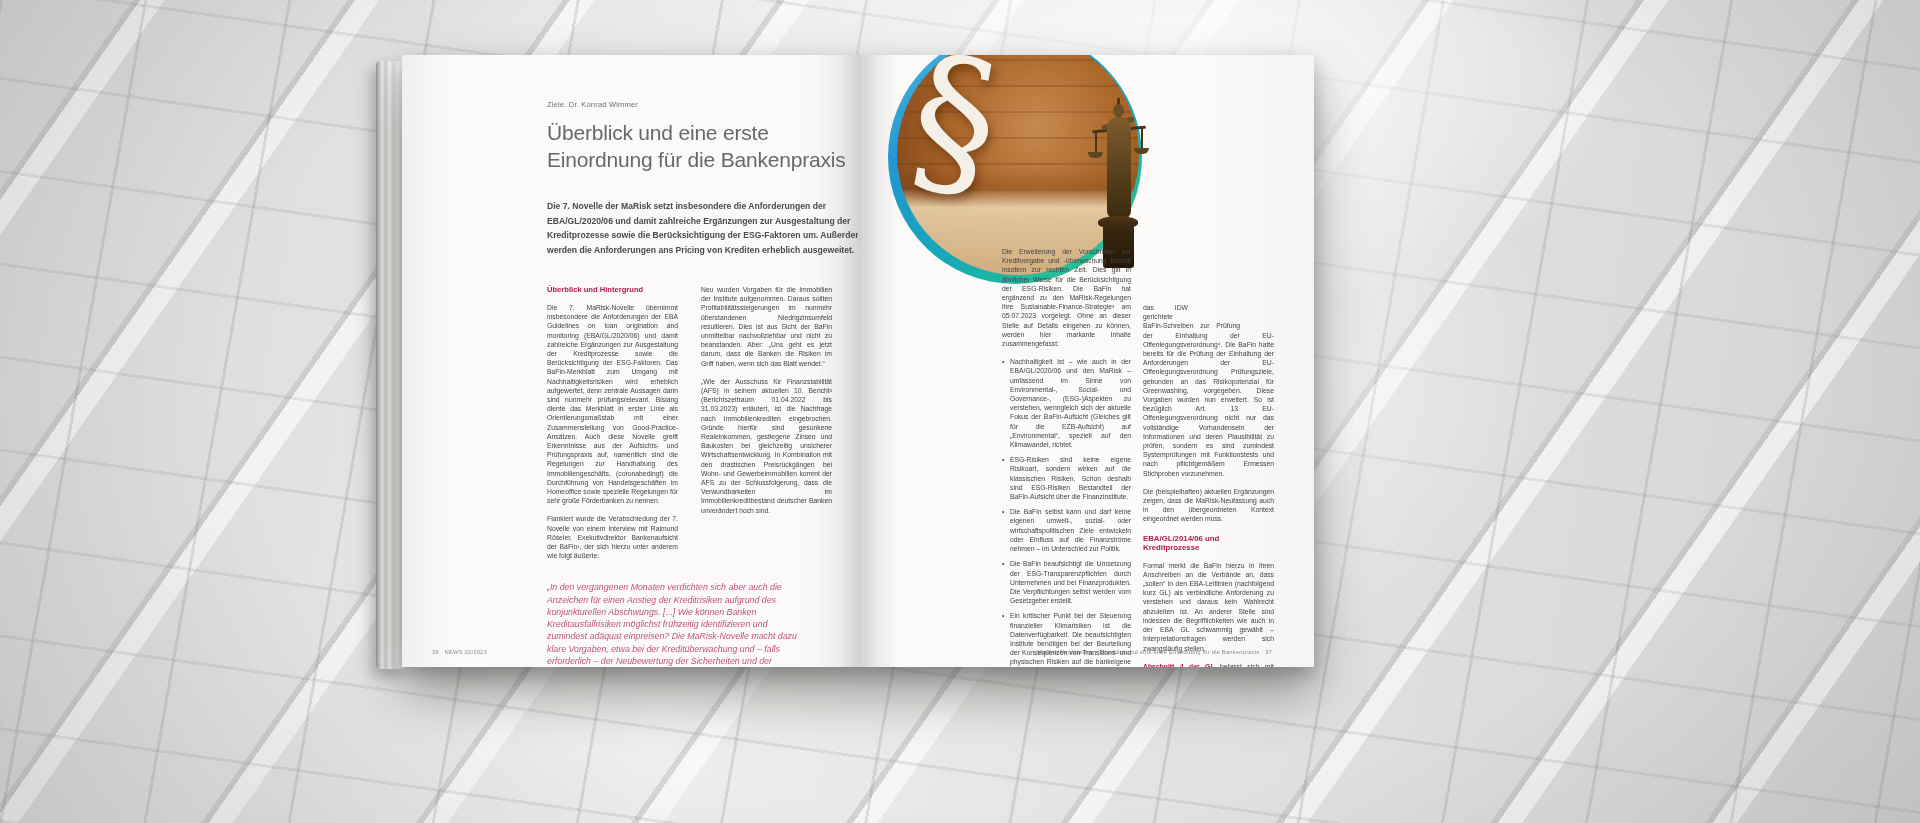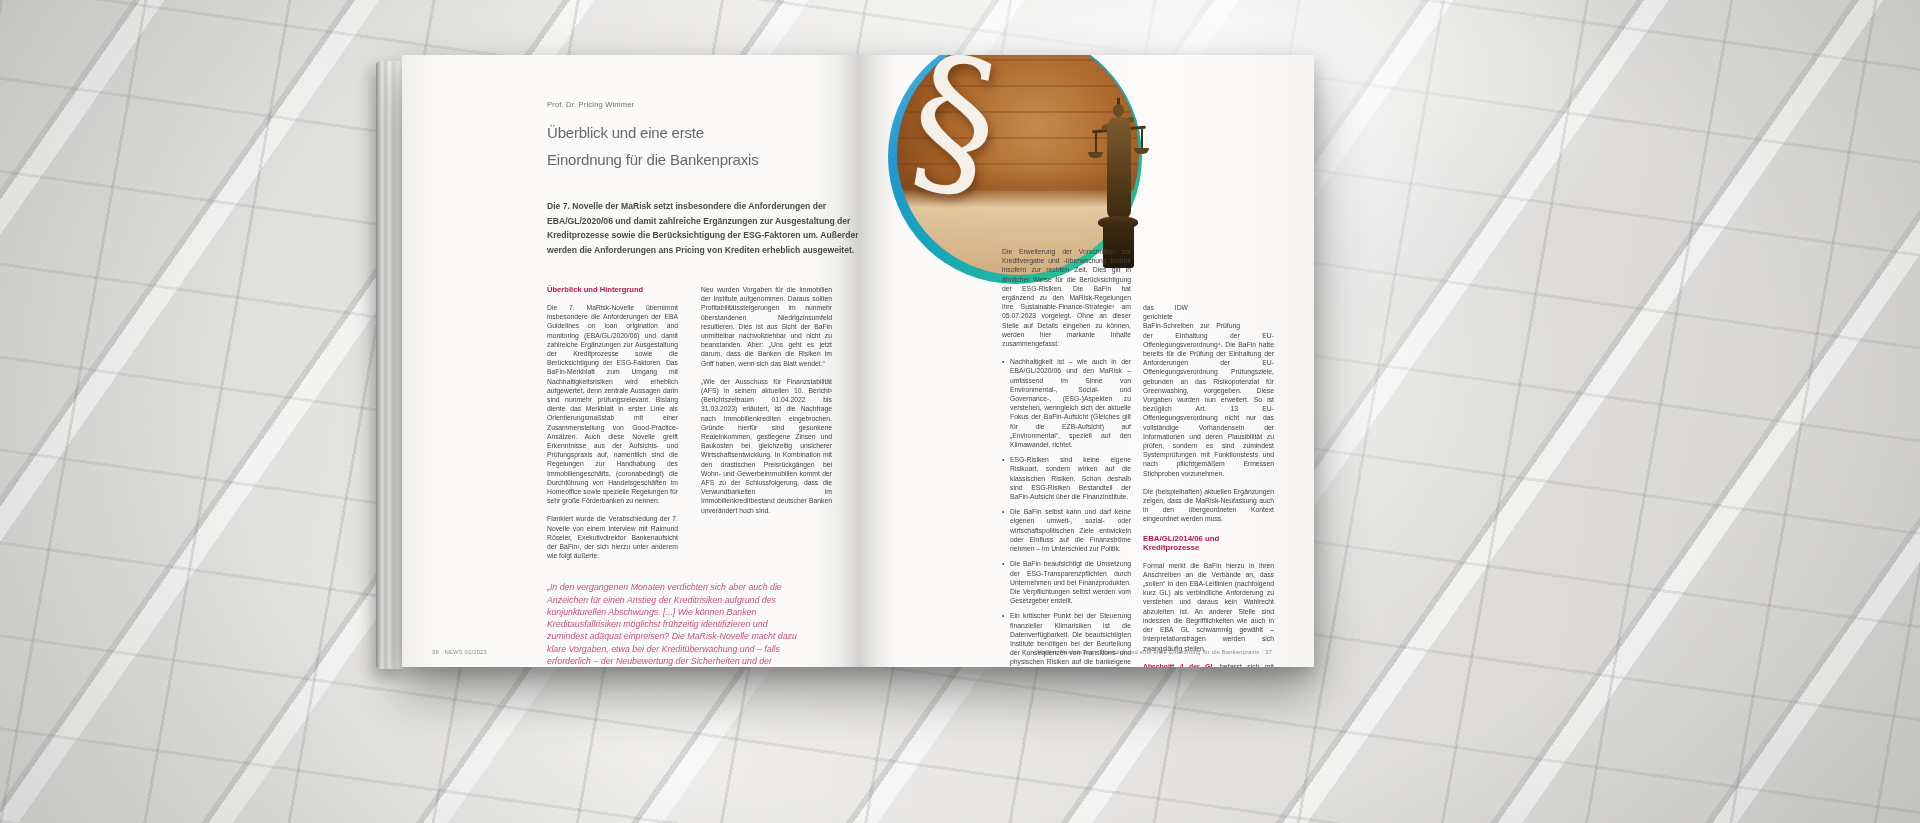--- a/index.html
+++ b/index.html
@@ -46,21 +46,21 @@
   .page-right { border-radius:0 2px 2px 0; background:linear-gradient(90deg,#efeeec 0%,#fbfaf8 9%,#fcfbf9 70%,#f5f4f2 100%); }
   .gutter {
     position:absolute; left:416px; top:0; bottom:0; width:80px; pointer-events:none;
     background:linear-gradient(90deg, rgba(80,80,78,0) 0%, rgba(80,80,78,0.05) 25%, rgba(58,58,56,0.17) 50%, rgba(80,80,78,0.05) 75%, rgba(80,80,78,0) 100%);
   }
 
   
   .lp { position:absolute; left:145px; top:45px; width:285px; }
   .author { font-size:7.5px; color:#6f6f6d; letter-spacing:0.2px; margin:0 0 10px; }
   .title { font-size:26px; line-height:28px; font-weight:bold; color:#b0194e; margin:0 0 4px; letter-spacing:-0.3px; }
-  .subtitle { font-size:15px; line-height:27px; color:#68686a; letter-spacing:-0.2px; white-space:nowrap; font-weight:normal; margin:0; }
+  .subtitle { font-size:21px; line-height:27px; color:#68686a; letter-spacing:-0.2px; white-space:nowrap; font-weight:normal; margin:0; }
   .lead { width:333px; margin:26px 0 0; font-size:8.6px; line-height:14.5px; font-weight:bold; color:#4a4a48; }
   .cols { display:flex; gap:23px; margin-top:28px; }
   .col { width:131px; }
   .redhead { font-size:7.6px; font-weight:bold; color:#b0194e; margin:0 0 9px; }
   .body {
     font-size:6.8px; line-height:9.2px; color:#434345; margin:0 0 9px;
     text-align:justify; hyphens:auto; -webkit-hyphens:auto;
   }
   .quote { width:256px; margin:12px 0 0; font-style:italic; font-size:8.8px; line-height:12.2px; color:#c1537a; }
   .footer { position:absolute; bottom:12px; font-size:5.8px; color:#8a8a88; letter-spacing:0.2px; }
@@ -122,21 +122,21 @@
   <div class="vignette"></div>
 
   <div class="magazine">
     <div class="stack-left"></div>
     <div class="stack-bottom"></div>
 
     <div class="pages">
 
       <section class="page page-left">
         <div class="lp">
-          <div class="author">Prof. Dr. Pricing Wimmer</div>
+          <div class="author">Ziele. Dr. Konrad Wimmer</div>
           <h2 class="subtitle">
             <div>Überblick und eine erste</div>
             <div>Einordnung für die Bankenpraxis</div>
           </h2>
           <p class="lead">Die 7. Novelle der MaRisk setzt insbesondere die Anforderungen der EBA/GL/2020/06 und damit zahlreiche Ergänzungen zur Ausgestaltung der Kreditprozesse sowie die Berücksichtigung der ESG-Faktoren um. Außerdem werden die Anforderungen ans Pricing von Krediten erheblich ausgeweitet.</p>
           <div class="cols">
             <div class="col">
               <h3 class="redhead">Überblick und Hintergrund</h3>
               <p class="body">Die 7. MaRisk-Novelle übernimmt insbesondere die Anforderungen der EBA Guidelines on loan origination and monitoring (EBA/GL/2020/06) und damit zahlreiche Ergänzungen zur Ausgestaltung der Kreditprozesse sowie die Berücksichtigung der ESG-Faktoren. Das BaFin-Merkblatt zum Umgang mit Nachhaltigkeitsrisiken wird erheblich aufgewertet, denn zentrale Aussagen darin sind nunmehr prüfungsrelevant. Bislang diente das Merkblatt in erster Linie als Orientierungsmaßstab mit einer Zusammenstellung von Good-Practice-Ansätzen. Auch diese Novelle greift Erkenntnisse aus der Aufsichts- und Prüfungspraxis auf, namentlich sind die Regelungen zur Handhabung des Immobiliengeschäfts, (coronabedingt) die Durchführung von Handelsgeschäften im Homeoffice sowie spezielle Regelungen für sehr große Förderbanken zu nennen.</p>
               <p class="body">Flankiert wurde die Verabschiedung der 7. Novelle von einem Interview mit Raimund Röseler, Exekutivdirektor Bankenaufsicht der BaFin¹, der sich hierzu unter anderem wie folgt äußerte:</p>

